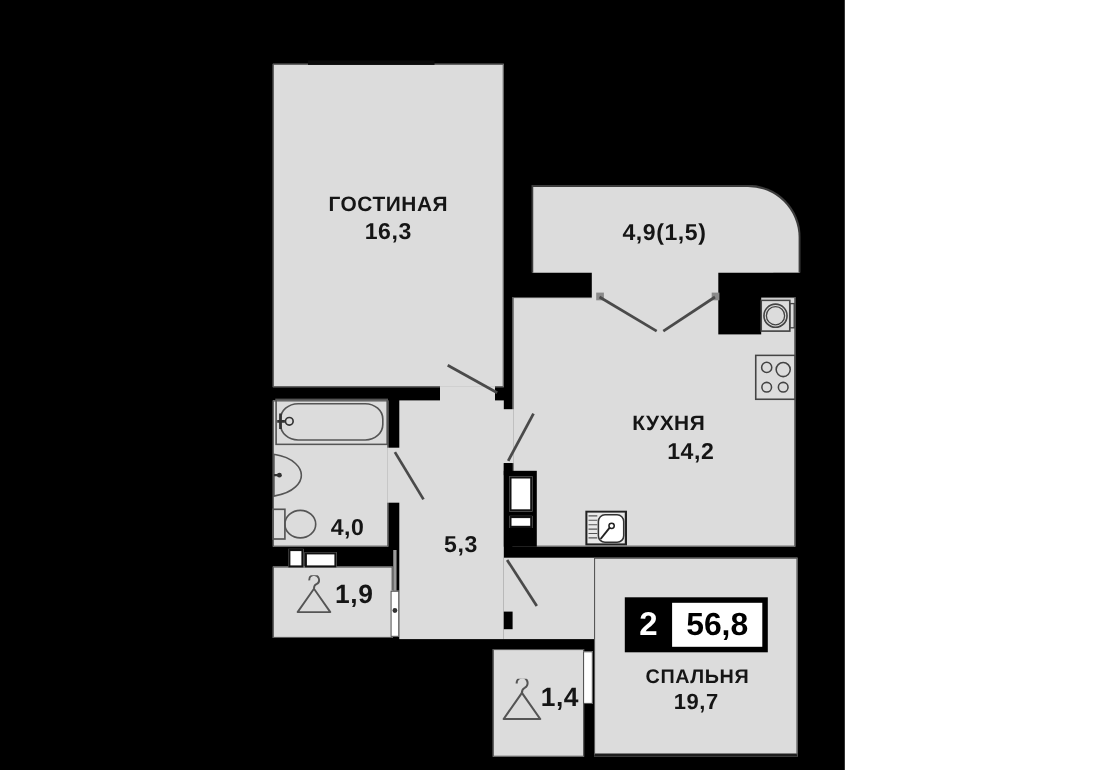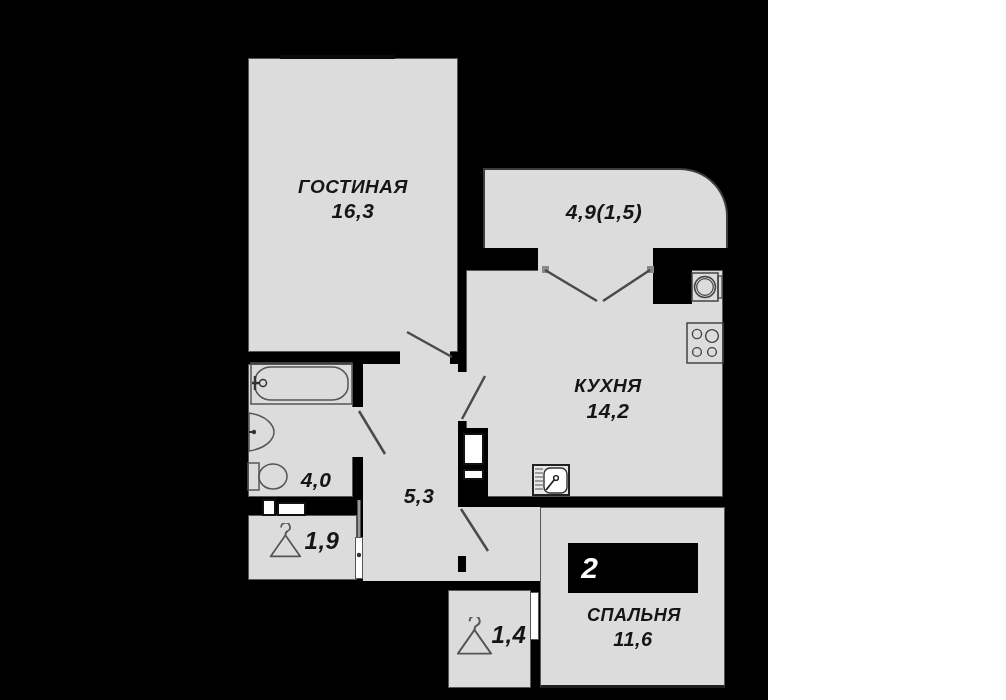--- a/index.html
+++ b/index.html
@@ -1,17 +1,17 @@
 <!DOCTYPE html>
 <html><head>
 <meta charset="utf-8">
 <style>
   html,body{margin:0;padding:0;background:#fff;}
   #stage{position:relative;width:864px;height:700px;background:#ffffff;overflow:hidden;
-         font-family:"Liberation Sans", sans-serif;font-style:italic;}
+         font-family:"Liberation Sans", sans-serif;}
   #plan-canvas{position:absolute;left:0;top:0;width:768px;height:700px;background:#000;}
   .room{position:absolute;background:#dcdcdc;border:1px solid #575757;box-sizing:border-box;z-index:1;}
   .noborder{border:none;}
   .pass{position:absolute;background:#dcdcdc;z-index:2;}
   .wallblk{position:absolute;background:#000;z-index:2;}
   .shaftbox{position:absolute;background:#000;z-index:3;}
   .whitebox{position:absolute;background:#fff;border:2px solid #111;box-sizing:border-box;z-index:4;}
   .leaf{position:absolute;background:#fff;border:1px solid #555;box-sizing:border-box;z-index:4;}
   .hingesq{position:absolute;width:7px;height:7px;background:#8a8a8a;z-index:4;}
   .icon{position:absolute;z-index:5;}
@@ -127,26 +127,27 @@
     </svg>
     <svg class="icon" style="left:455px;top:617px;" width="38" height="41" viewBox="0 0 40 42">
       <path d="M20.5 13 c0 -2.6 0.2 -3.8 2.6 -4.8 a5.2 5.2 0 1 0 -7.6 -4.2" fill="none" stroke="#555" stroke-width="2"></path>
       <path d="M20.5 13 L38 38 H3 Z" fill="none" stroke="#555" stroke-width="2" stroke-linejoin="round"></path>
     </svg>
 
     <div class="lbl name-lbl" style="left:353px;top:187px;">ГОСТИНАЯ</div>
     <div class="lbl num-lbl" style="left:353px;top:211px;">16,3</div>
     <div class="lbl num-lbl" style="left:604px;top:212px;">4,9(1,5)</div>
     <div class="lbl name-lbl" style="left:608px;top:386px;">КУХНЯ</div>
-    <div class="lbl num-lbl" style="left:608px;top:411px;text-align:right;">14,2</div>
+    <div class="lbl num-lbl" style="left:628px;top:411px;text-align:right;">14,2</div>
     <div class="lbl num-lbl" style="left:316px;top:446px;margin-top:34px;">4,0</div>
     <div class="lbl num-lbl" style="left:419px;top:496px;">5,3</div>
     <div class="lbl sm-lbl" style="left:322px;top:541px;">1,9</div>
     <div class="lbl sm-lbl" style="left:509px;top:635px;">1,4</div>
     <div class="lbl" style="left:634px;top:615px;font-size:18px;">СПАЛЬНЯ</div>
-    <div class="lbl" style="left:633px;top:639px;font-size:20px;">11,6</div>
+    <div class="lbl" style="left:633px;top:639px;font-size:20px;">19,7</div>
 
     <div id="badge">
       <span class="rooms-num">2</span>
+      <div class="area-box">56,8</div>
     </div>
 
   </div>
 </div>
 
 </body></html>

